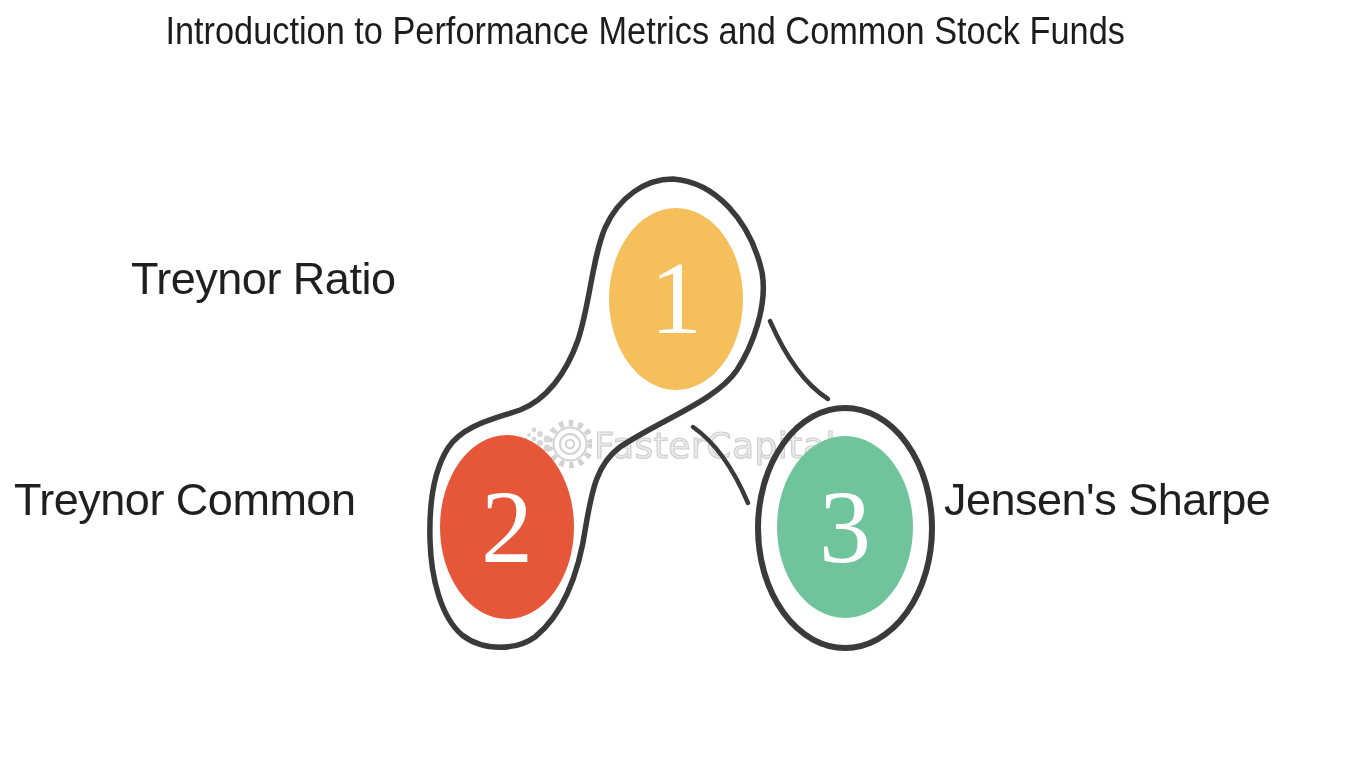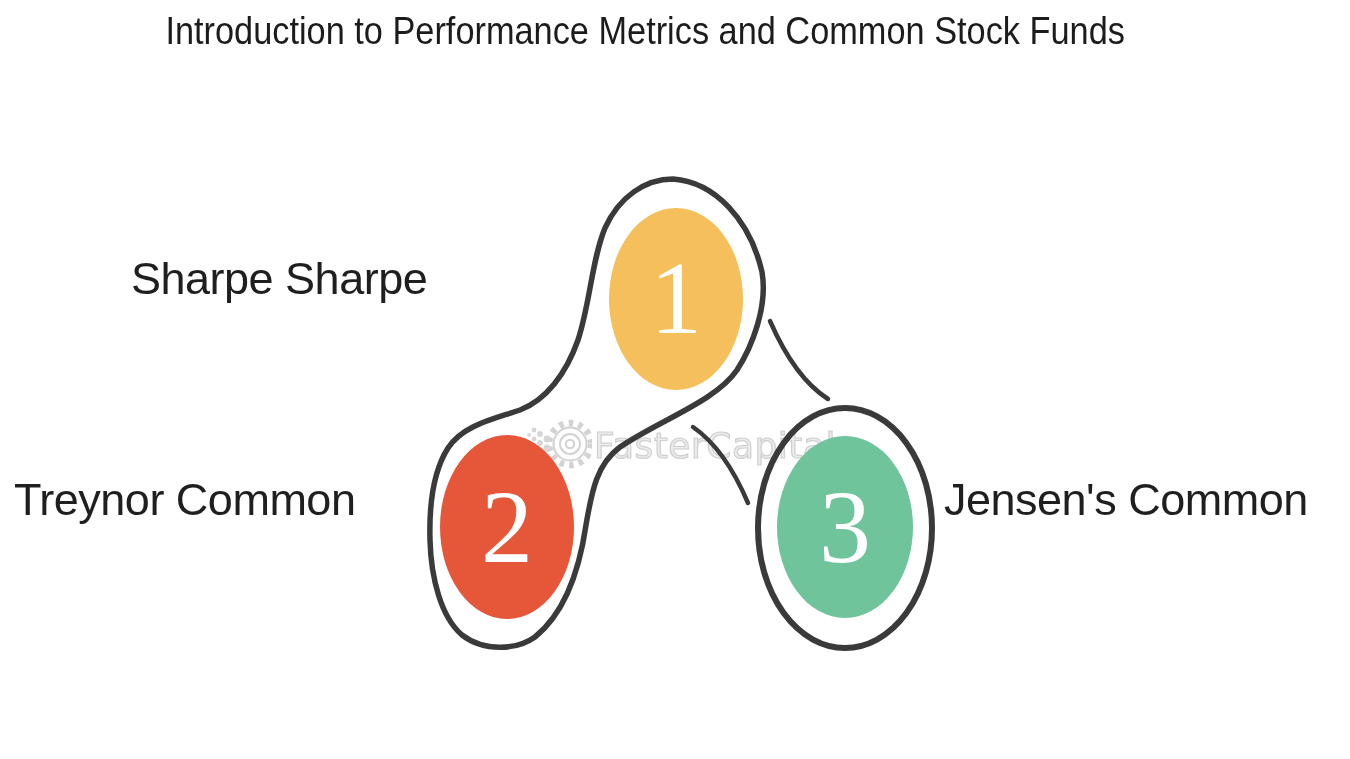--- a/index.html
+++ b/index.html
@@ -134,17 +134,17 @@
       <ellipse cx="845" cy="527" rx="68" ry="91" fill="#6FC49C"></ellipse>
     </g>
 
     <g fill="#FFFFFF" text-anchor="middle">
       <text class="num" x="676" y="333">1</text>
       <text class="num" x="507" y="562">2</text>
       <text class="num" x="845" y="562">3</text>
     </g>
   </svg>
 
-  <div class="node-label label-sharpe">Sharpe Sharpe</div>
+  <div class="node-label label-sharpe">Treynor Ratio</div>
   <div class="node-label label-treynor">Treynor Common</div>
-  <div class="node-label label-jensen">Jensen's Common</div>
+  <div class="node-label label-jensen">Jensen's Sharpe</div>
 
 </div>
 
 </body></html>

